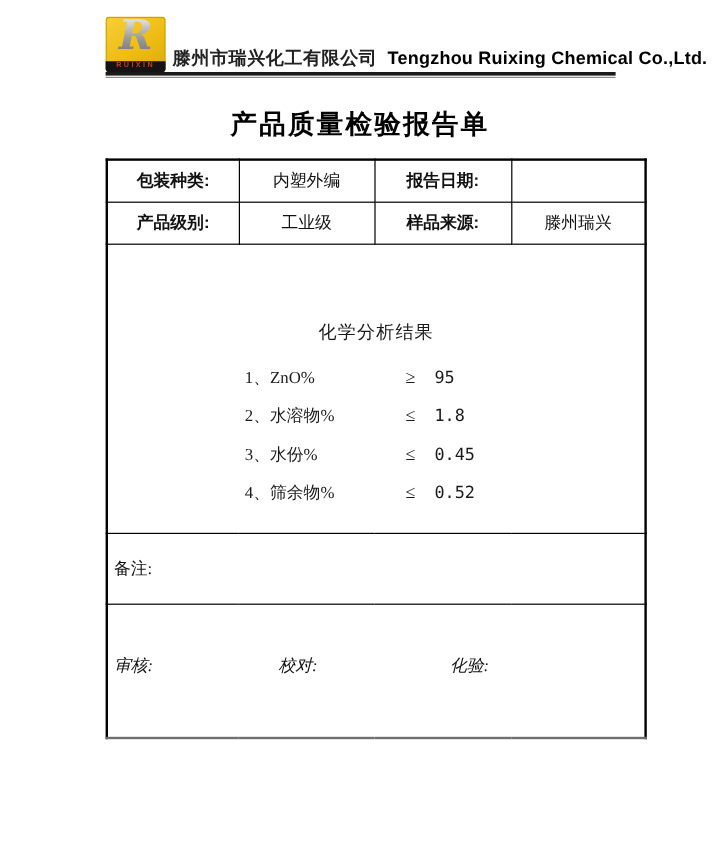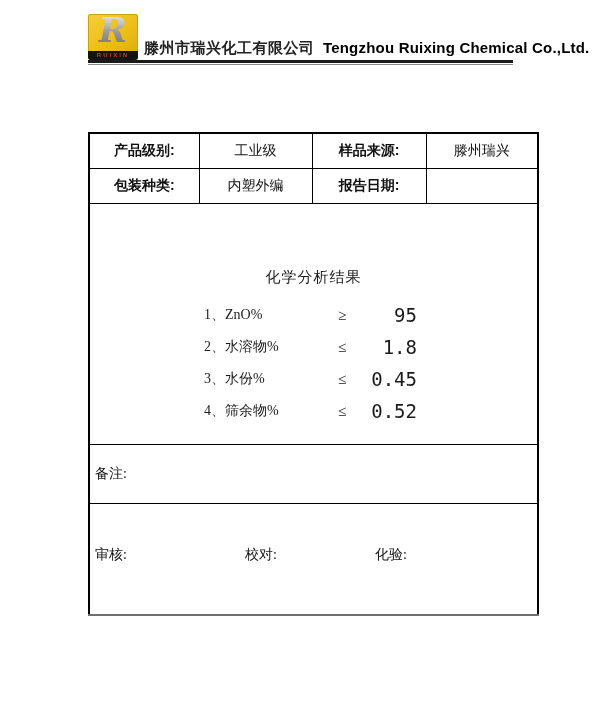--- a/index.html
+++ b/index.html
@@ -102,36 +102,36 @@
   }
   .analysis-items { margin-top: 12px; }
   .analysis-item {
     display: flex; align-items: center; height: 32px;
     margin-left: 114px;
     font-family: "Liberation Serif", serif;
     font-size: 14px; color: #1a1a1a;
   }
   .analysis-item .name  { width: 118px; text-align: left; }
   .analysis-item .op    { width: 40px;  text-align: center; font-size: 15px; }
-  .analysis-item .val   { width: 55px;  text-align: right; font-family: "DejaVu Sans Mono", monospace; font-size: 19px; }
+  .analysis-item .val   { width: 55px;  font-family: "DejaVu Sans Mono", monospace; font-size: 14px; }
 
   
   tr.remarks-row { height: 59px; }
   td.remarks-cell {
     vertical-align: top; padding: 8px 5px;
     font-family: "Liberation Serif", serif; font-size: 14px;
   }
 
   
   tr.signoff-row { height: 110px; }
   td.signoff-cell { position: relative; font-family: "Liberation Serif", serif; }
-  .signoff-wrap { position: relative; width: 100%; height: 110px; }
+  .signoff-wrap { position: relative; width: 100%; height: 110px; font-style: italic; }
   .signoff-wrap span { position: absolute; top: 42px; font-size: 14px; }
   .signoff-review    { left: 5px; }
-  .signoff-proofread { left: 155px; }
+  .signoff-proofread { left: 142px; }
   .signoff-assay     { left: 285px; }
 </style>
 </head>
 <body>
 
 <div class="page">
 
   <div class="header">
     <div class="logo">
       <div class="logo-letter">R</div>
@@ -142,40 +142,41 @@
     <div class="company-line">
       <span class="company-cn">滕州市瑞兴化工有限公司</span>
       <span class="company-en">Tengzhou Ruixing Chemical Co.,Ltd.</span>
     </div>
   </div>
   <div class="header-rule">
     <div class="thick"></div>
     <div class="thin"></div>
   </div>
 
+  <div class="doc-title">产品质量检验报告单</div>
 
   <table class="report">
     <colgroup>
       <col style="width:110px">
         <col style="width:113px">
       <col style="width:114px">
         <col style="width:112px">
     </colgroup>
     <tbody>
       <tr class="info-row">
+        <td class="cell-label">包装种类:</td>
+        <td class="cell-value">内塑外编</td>
+        <td class="cell-label">报告日期:</td>
+        <td class="cell-value"></td>
+      </tr>
+      <tr class="info-row">
         <td class="cell-label">产品级别:</td>
         <td class="cell-value">工业级</td>
         <td class="cell-label">样品来源:</td>
         <td class="cell-value">滕州瑞兴</td>
-      </tr>
-      <tr class="info-row">
-        <td class="cell-label">包装种类:</td>
-        <td class="cell-value">内塑外编</td>
-        <td class="cell-label">报告日期:</td>
-        <td class="cell-value"></td>
       </tr>
 
       <tr class="analysis-row">
         <td class="analysis-cell" colspan="4">
           <div class="analysis-title">化学分析结果</div>
           <div class="analysis-items">
             <div class="analysis-item">
               <span class="name">1、ZnO%</span>
               <span class="op">≥</span>
               <span class="val">95</span>

